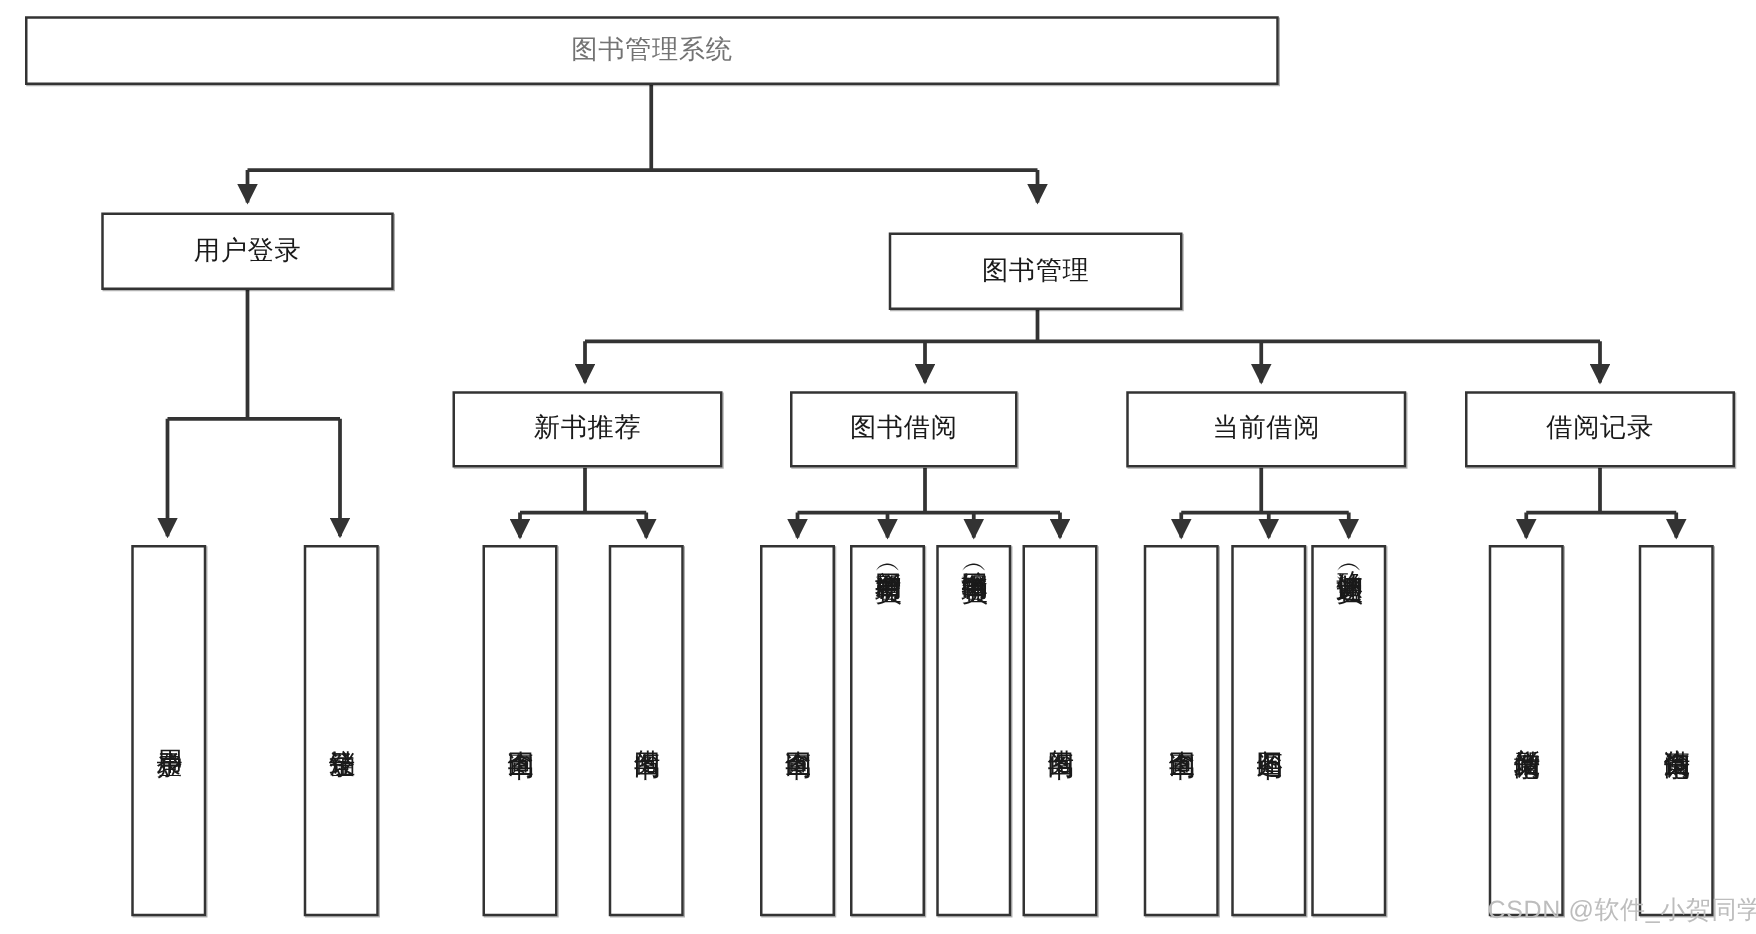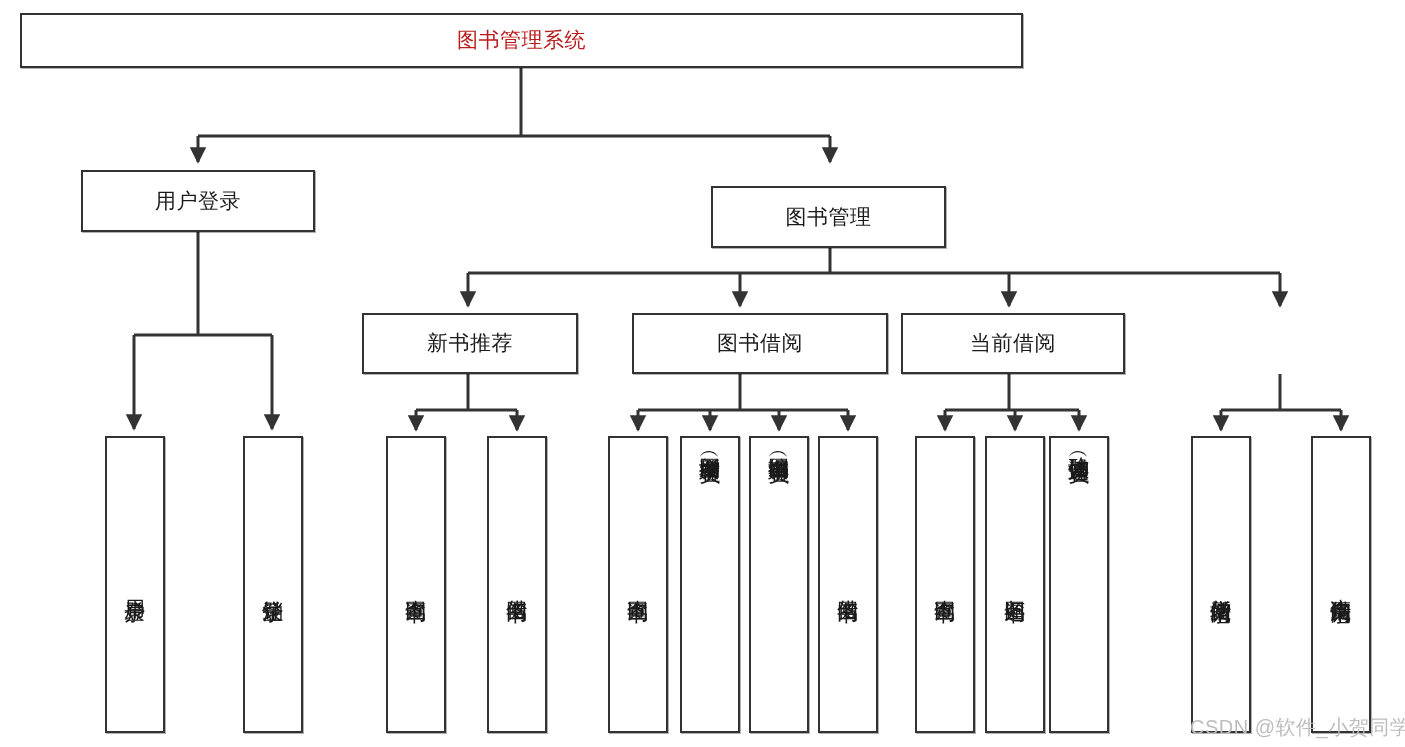--- a/index.html
+++ b/index.html
@@ -117,38 +117,41 @@
       <path d="M 1079 410 L 1079 430" marker-end="url(#arrow)"></path>
 
       <path d="M 1280 374 L 1280 410"></path>
       <path d="M 1221 410 L 1341 410"></path>
       <path d="M 1221 410 L 1221 430" marker-end="url(#arrow)"></path>
       <path d="M 1341 410 L 1341 430" marker-end="url(#arrow)"></path>
     </g>
   </svg>
 
   <div class="node" style="left: 20px; top: 13px; width: 1003px; height: 55px; border-color: rgb(51, 51, 51); background: rgb(255, 255, 255);">
-    <span class="lbl" style="color: #b91c1c;">图书管理系统</span>
+    <span class="lbl" style="color: #737373;">图书管理系统</span>
   </div>
 
   <div class="node" style="left: 81px; top: 170px; width: 234px; height: 62px; border-color: rgb(51, 51, 51); background: rgb(255, 255, 255);">
     <span class="lbl" style="color: rgb(26, 26, 26);">用户登录</span>
   </div>
   <div class="node" style="left: 711px; top: 186px; width: 235px; height: 62px; border-color: rgb(51, 51, 51); background: rgb(255, 255, 255);">
     <span class="lbl" style="color: rgb(26, 26, 26);">图书管理</span>
   </div>
 
   <div class="node" style="left: 362px; top: 313px; width: 216px; height: 61px; border-color: rgb(51, 51, 51); background: rgb(255, 255, 255);">
     <span class="lbl" style="color: rgb(26, 26, 26);">新书推荐</span>
   </div>
-  <div class="node" style="left: 632px; top: 313px; width: 256px; height: 61px; border-color: rgb(51, 51, 51); background: rgb(255, 255, 255);">
+  <div class="node" style="left: 632px; top: 313px; width: 182px; height: 61px; border-color: rgb(51, 51, 51); background: rgb(255, 255, 255);">
     <span class="lbl" style="color: rgb(26, 26, 26);">图书借阅</span>
   </div>
   <div class="node" style="left: 901px; top: 313px; width: 224px; height: 61px; border-color: rgb(51, 51, 51); background: rgb(255, 255, 255);">
     <span class="lbl" style="color: rgb(26, 26, 26);">当前借阅</span>
+  </div>
+  <div class="node" style="left: 1172px; top: 313px; width: 216px; height: 61px; border-color: rgb(51, 51, 51); background: rgb(255, 255, 255);">
+    <span class="lbl" style="color: rgb(26, 26, 26);">借阅记录</span>
   </div>
 
   <div class="node vert" style="left: 105px; top: 436px; width: 60px; height: 297px; border-color: rgb(51, 51, 51); background: rgb(255, 255, 255);">
     <span class="lbl" style="color: rgb(26, 26, 26);">用户登录</span>
   </div>
   <div class="node vert" style="left: 243px; top: 436px; width: 60px; height: 297px; border-color: rgb(51, 51, 51); background: rgb(255, 255, 255);">
     <span class="lbl" style="color: rgb(26, 26, 26);">注销登录</span>
   </div>
   <div class="node vert" style="left: 386px; top: 436px; width: 60px; height: 297px; border-color: rgb(51, 51, 51); background: rgb(255, 255, 255);">
     <span class="lbl" style="color: rgb(26, 26, 26);">查询图书</span>

